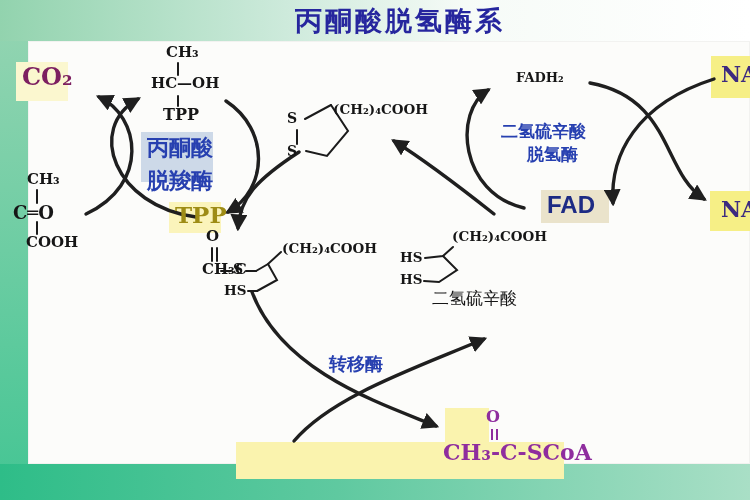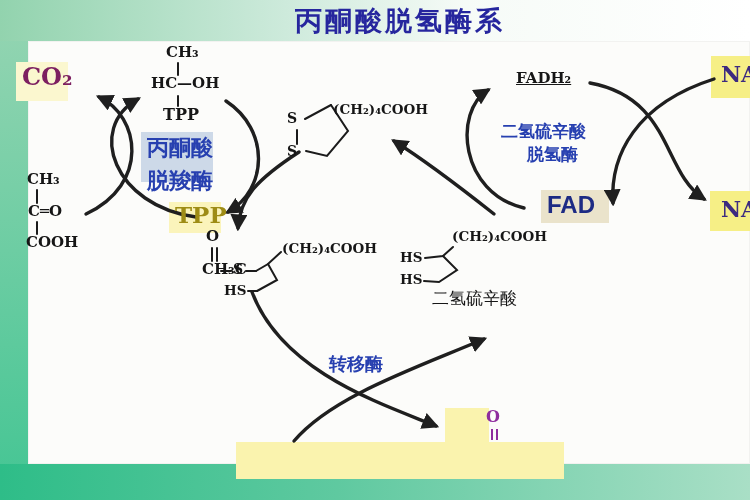--- a/index.html
+++ b/index.html
@@ -91,51 +91,52 @@
     </g>
     <g stroke="#8f2d9e" stroke-width="2" fill="none">
       <path d="M492,429 L492,440"></path>
       <path d="M497,429 L497,440"></path>
     </g>
   </svg>
 
   <div class="t" style="left:22px;top:64px;font-size:24px;color:#7d2060;">CO₂</div>
 
   <div class="t" style="left:27px;top:172px;font-size:15px;">CH₃</div>
-  <div class="t" style="left:28px;top:204px;font-size:15px;">C═O</div>
+  <div class="t" style="left:13px;top:204px;font-size:18px;">C═O</div>
   <div class="t" style="left:26px;top:235px;font-size:15px;">COOH</div>
 
   <div class="t" style="left:166px;top:45px;font-size:15px;">CH₃</div>
   <div class="t" style="left:151px;top:76px;font-size:15px;">HC—OH</div>
   <div class="t" style="left:163px;top:107px;font-size:16px;">TPP</div>
 
   <div class="t cjk" style="left:147px;top:136px;font-size:22px;color:#2740b0;">丙酮酸</div>
   <div class="t cjk" style="left:147px;top:169px;font-size:22px;color:#2740b0;">脱羧酶</div>
 
   <div class="t" style="left:175px;top:203px;font-size:23px;color:#9e8c15;">TPP</div>
 
   <div class="t" style="left:287px;top:111px;font-size:14px;">S</div>
   <div class="t" style="left:287px;top:144px;font-size:14px;">S</div>
   <div class="t" style="left:333px;top:102px;font-size:13.5px;">(CH₂)₄COOH</div>
 
-  <div class="t" style="left:516px;top:71px;font-size:15px;text-decoration:underline;">FADH₂</div>
+  <div class="t" style="left:516px;top:71px;font-size:13px;">FADH₂</div>
   <div class="t cjk" style="left:501px;top:123px;font-size:17px;color:#2740b0;">二氢硫辛酸</div>
   <div class="t cjk" style="left:527px;top:146px;font-size:17px;color:#2740b0;">脱氢酶</div>
   <div class="t cjk" style="left:547px;top:192px;font-size:24px;color:#1d2b84;">FAD</div>
   <div class="t" style="left:721px;top:63px;font-size:22px;color:#3c2a80;">NA</div>
   <div class="t" style="left:721px;top:198px;font-size:22px;color:#3c2a80;">NA</div>
 
   <div class="t" style="left:206px;top:229px;font-size:15px;">O</div>
   <div class="t" style="left:177px;top:262px;font-size:15px;margin-left:25px;">CH₃C</div>
   <div class="t" style="left:233px;top:262px;font-size:14px;">S</div>
   <div class="t" style="left:282px;top:241px;font-size:13.5px;">(CH₂)₄COOH</div>
   <div class="t" style="left:224px;top:283px;font-size:13.5px;">HS</div>
 
   <div class="t" style="left:452px;top:229px;font-size:13.5px;">(CH₂)₄COOH</div>
   <div class="t" style="left:400px;top:250px;font-size:13.5px;">HS</div>
   <div class="t" style="left:400px;top:272px;font-size:13.5px;">HS</div>
   <div class="t cjk" style="left:432px;top:290px;font-size:17px;font-weight:normal;">二氢硫辛酸</div>
 
   <div class="t cjk" style="left:329px;top:355px;font-size:18px;color:#2740b0;">转移酶</div>
 
   <div class="t" style="left:486px;top:409px;font-size:16px;color:#8f2d9e;">O</div>
+  <div class="t" style="left:443px;top:441px;font-size:22px;color:#8f2d9e;">CH₃-C-SCoA</div>
 
 </div>
 
 </body></html>

